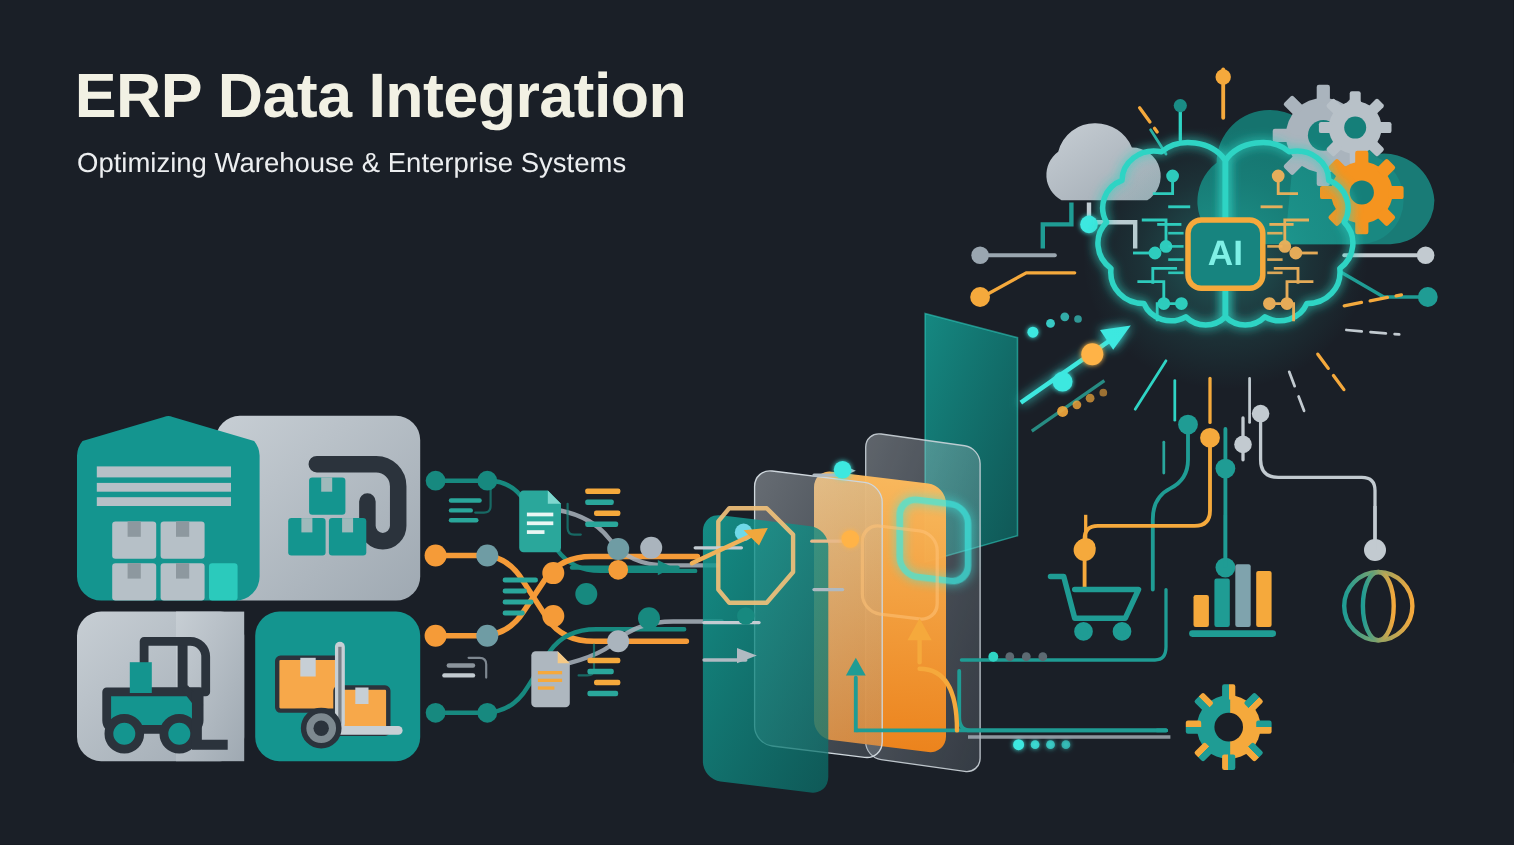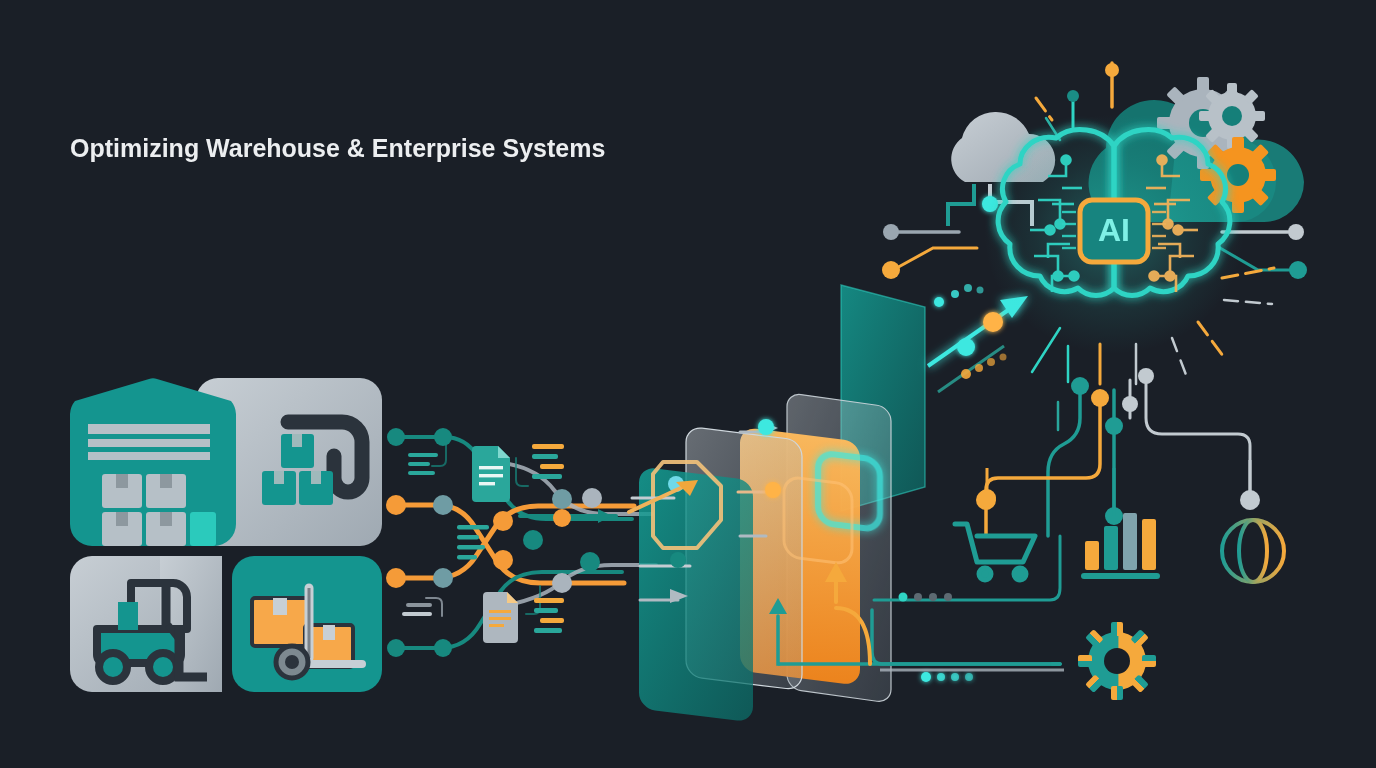--- a/index.html
+++ b/index.html
@@ -4,21 +4,21 @@
 <style>
   html,body{margin:0;padding:0;background:#14181e;}
   body{width:1376px;height:768px;overflow:hidden;
        font-family:"Liberation Sans","DejaVu Sans",sans-serif;}
   #stage{position:relative;width:1376px;height:768px;background:#1a1f27;overflow:hidden;}
   #bgsvg{position:absolute;inset:0;width:1376px;height:768px;}
 
   .txtblock{position:absolute;left:68px;top:55px;width:700px;}
   .title{font-size:57px;font-weight:bold;line-height:1.14;color:#f2f1e4;
          letter-spacing:-0.5px;margin:0;}
-  .subtitle{font-size:25px;color:#eceef0;margin:14px 0 0 2px;font-weight:700;}
+  .subtitle{font-size:25px;color:#eceef0;margin:14px 0 0 2px;font-weight:400;}
 </style>
 </head>
 <body>
 
 <div id="stage">
 
   <svg id="bgsvg" viewBox="0 0 1376 768">
     <defs>
       <linearGradient id="gTeal" x1="0" y1="0" x2="1" y2="1">
         <stat></stat>
@@ -538,18 +538,18 @@
     <g fill="none">
       <path d="M987 468 v34" stroke="#f5a93c" stroke-width="3"></path>
       <circle cx="987" cy="498" r="9" fill="#f5a93c"></circle>
       <path d="M1114 468 v48" stroke="#1f9c94" stroke-width="3"></path>
       <path d="M1250 460 v40" stroke="#c2cad0" stroke-width="3"></path>
     </g>
   </svg>
 
   <div class="txtblock">
     <h1 class="title">
-      <br>
+      <span>ERP Data Integration</span><br>
     </h1>
     <p class="subtitle">Optimizing Warehouse &amp; Enterprise Systems</p>
   </div>
 
 </div>
 
 </body></html>

